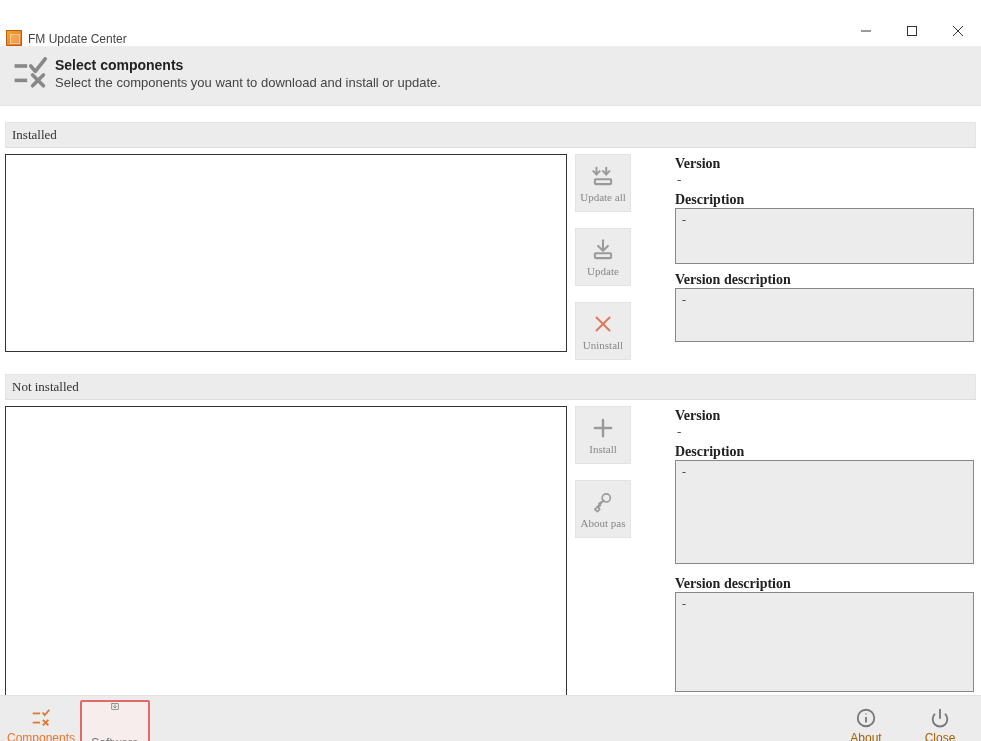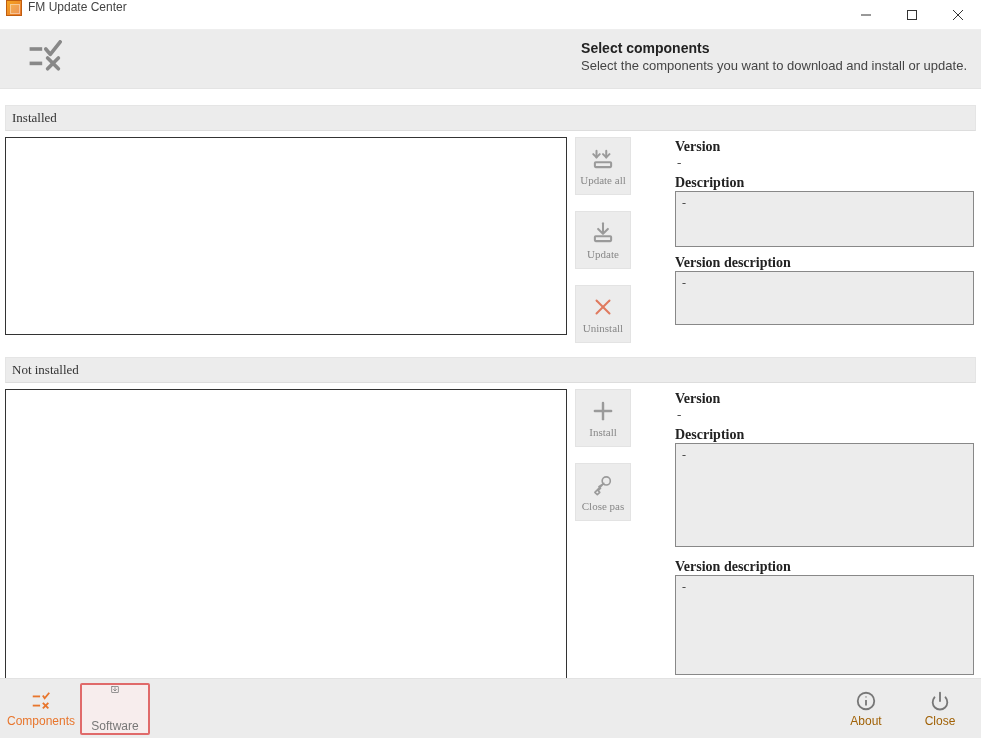--- a/index.html
+++ b/index.html
@@ -11,24 +11,25 @@
     background: #fff;
     width: 981px;
     height: 741px;
     overflow: hidden;
   }
 
   
   .titlebar {
     height: 30px;
     display: flex;
-    align-items: flex-start;
+    align-items: flex-end;
     padding: 0 0 0 6px;
     border-bottom: 1px solid #eee;
     background: #fff;
+    margin-top: 17px;
   }
   .titlebar .app-icon {
     width: 16px; height: 16px;
     background: linear-gradient(135deg,#f5a623,#e8762d);
     border: 1px solid #c05d10;
     margin-right: 6px;
     position: relative;
   }
   .titlebar .app-icon::after{
     content:"";
@@ -40,25 +41,24 @@
   .winbtn {
     width: 46px; height: 30px;
     display: flex; align-items: center; justify-content: center;
     color: #555;
   }
   .winbtn svg { width: 10px; height: 10px; }
 
   
   .headerband {
     background: #ececec;
-    padding: 10px 14px 12px 26px;
+    padding: 10px 14px 12px 11px;
     display: flex;
     align-items: flex-start;
     border-bottom: 1px solid #e4e4e4;
-    justify-content: space-between;
   }
   .headerband .hicon {
     width: 36px; height: 36px; margin-right: 8px;
     display:flex; align-items:center; justify-content:center;
     flex-shrink:0;
   }
   .headerband .hicon svg { width: 36px; height: 36px; }
   .headerband .htext h2 {
     margin: 0 0 2px 0;
     font-size: 14px; font-weight: 600; color: #222;
@@ -288,21 +288,21 @@
         </svg>
         <div class="lbl">Install</div>
       </div>
       <div class="iconbtn">
         <svg viewBox="0 0 32 32">
           <g fill="none" stroke="#9a9a9a" stroke-width="2" stroke-linecap="round" stroke-linejoin="round">
             <circle cx="20" cy="11" r="5"></circle>
             <path d="M17 14 L6 25 L9 28 L12 25 L10 23 L13 20 L11 18 L17 14"></path>
           </g>
         </svg>
-        <div class="lbl">Close pas</div>
+        <div class="lbl">About pas</div>
       </div>
     </div>
 
     <div class="details">
       <div class="dlabel">Version</div>
       <div class="dval">-</div>
       <div class="dlabel">Description</div>
       <div class="dbox desc">-</div>
       <div class="dlabel" style="margin-top:12px">Version description</div>
       <div class="dbox vdesc">-</div>

